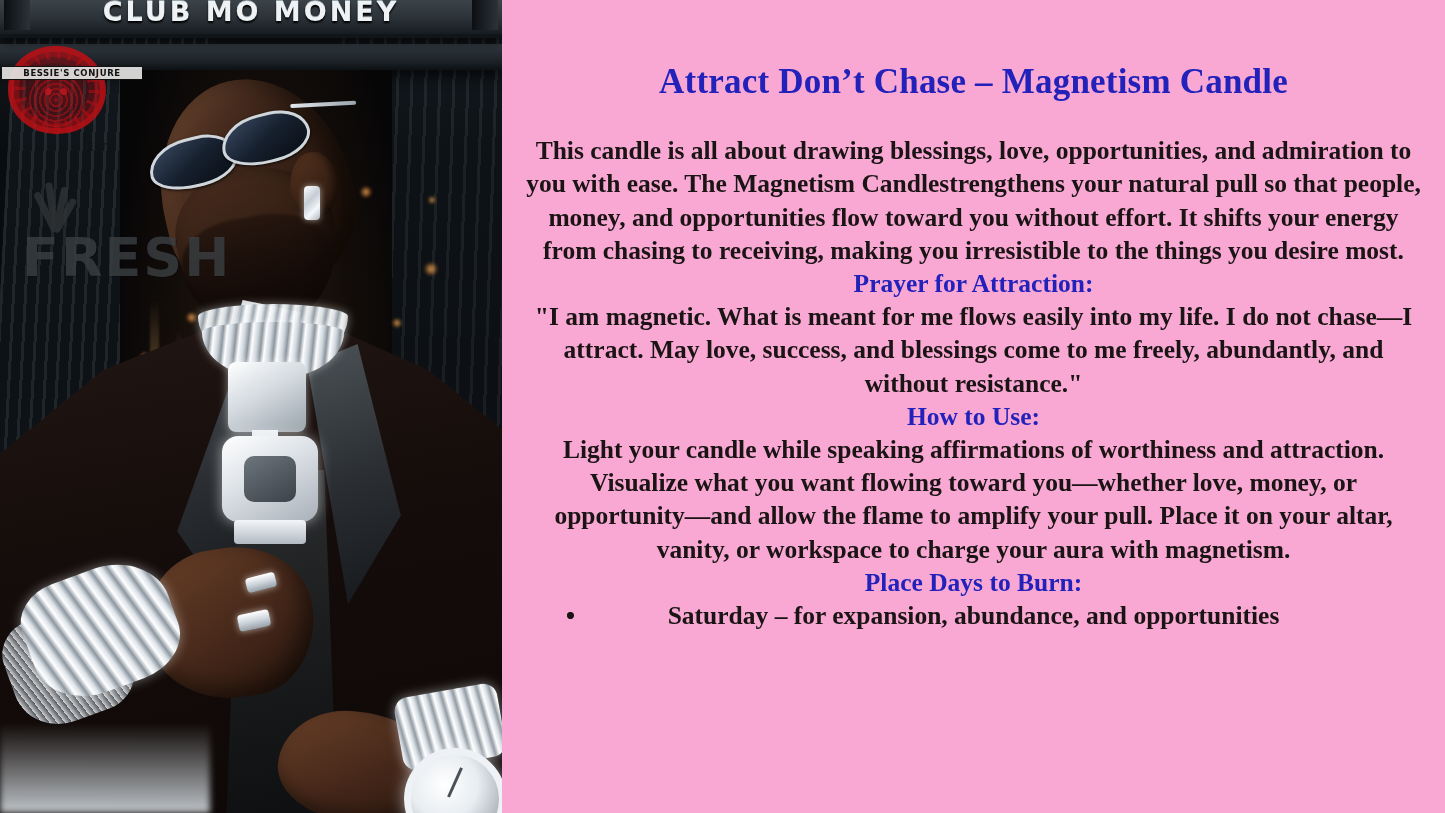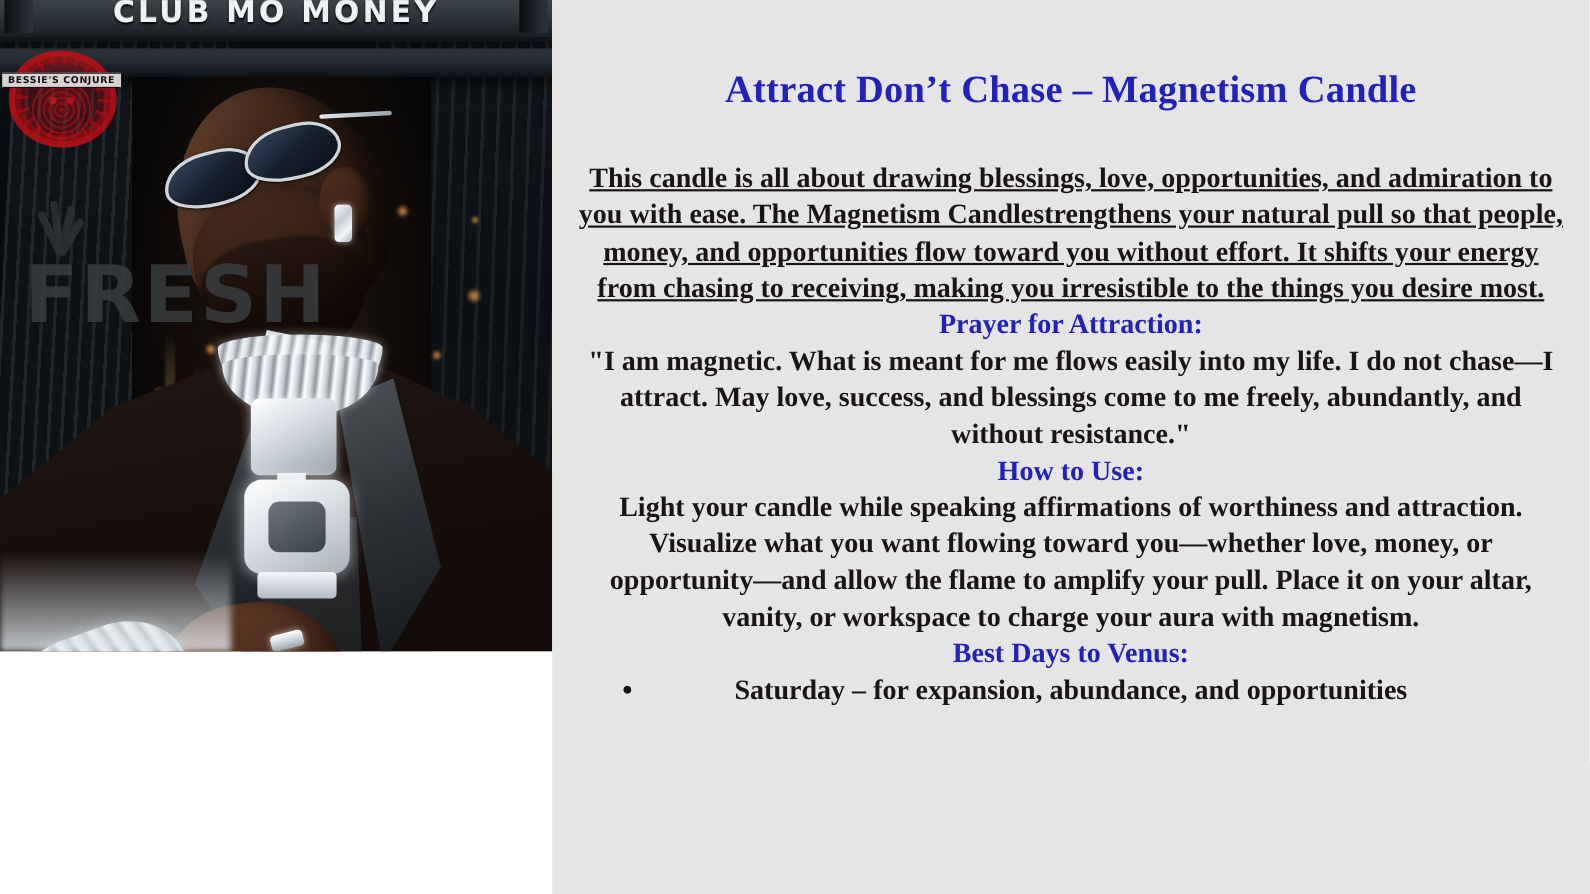--- a/index.html
+++ b/index.html
@@ -17,21 +17,21 @@
     height: 813px;
     background: #ffffff;
     display: flex;
     flex-direction: row;
   }
 
   
   .image-panel {
     position: relative;
     width: 502px;
-    height: 592px;
+    height: 813px;
     flex: 0 0 502px;
     overflow: hidden;
     background: #fdba74;
   }
   .photo {
     position: absolute;
     inset: 0;
     overflow: hidden;
   }
   
@@ -389,21 +389,21 @@
     width: 108px;
     background: rgba(246,246,244,.92);
     border-top: 1.5px solid #111;
     border-bottom: 1.5px solid #111;
     text-align: center;
     font-family: "DejaVu Sans", sans-serif;
     font-size: 8.5px;
     font-weight: bold;
     letter-spacing: .6px;
     color: #111;
-    padding: 1px 0;
+    padding: 1px 16px;
   }
   .wm-seal-kit {
     position: absolute;
     left: 0; right: 0; bottom: -2px;
     text-align: right;
     font-family: "DejaVu Sans", sans-serif;
     font-size: 11px;
     font-weight: bold;
     letter-spacing: 1px;
     color: rgba(20,20,20,.9);
@@ -426,32 +426,32 @@
     width: 7px;
     background: #2f3336;
     border-radius: 4px;
     transform-origin: bottom center;
   }
   .wm-fresh-text {
     position: absolute;
     left: 0; top: 40px;
     font-family: "DejaVu Sans", sans-serif;
     font-weight: bold;
-    font-size: 72px;
+    font-size: 54px;
     letter-spacing: 2px;
     color: #3a3e41;
     text-shadow: 1px 1px 0 rgba(0,0,0,.25);
   }
 
   
   .content {
     position: relative;
     flex: 1 1 auto;
     height: 813px;
-    background: #e5e5e5;
+    background: #f9a8d4;
     padding: 0;
   }
   .doc-title {
     margin: 0;
     padding: 62px 28px 0 28px;
     text-align: center;
     font-family: "Liberation Serif", "DejaVu Serif", serif;
     font-weight: bold;
     font-size: 35px;
     line-height: 1.15;
@@ -464,21 +464,21 @@
     font-family: "Liberation Serif", "DejaVu Serif", serif;
     font-weight: bold;
     font-size: 25.5px;
     line-height: 33.2px;
     color: #1a1414;
   }
   .para {
     margin: 0;
     padding: 0;
   }
-  .para.first { margin-top: 43px; text-decoration: underline; }
+  .para.first { margin-top: 32px; }
   .section-head {
     margin: 0;
     font-family: "Liberation Serif", "DejaVu Serif", serif;
     font-weight: bold;
     font-size: 25.5px;
     line-height: 33.2px;
     color: #2222bb;
     text-align: center;
   }
   .bullets {
@@ -602,21 +602,21 @@
         <div class="section-head">Prayer for Attraction:</div>
         <p class="para">"I am magnetic. What is meant for me flows easily into my life. I do not chase—I attract. May love, success, and blessings come to me freely, abundantly, and without resistance."</p>
       </div>
 
       <div>
         <div class="section-head">How to Use:</div>
         <p class="para">Light your candle while speaking affirmations of worthiness and attraction. Visualize what you want flowing toward you—whether love, money, or opportunity—and allow the flame to amplify your pull. Place it on your altar, vanity, or workspace to charge your aura with magnetism.</p>
       </div>
 
       <div>
-        <div class="section-head">Best Days to Venus:</div>
+        <div class="section-head">Place Days to Burn:</div>
         <ul class="bullets">
           <li>
             <span class="bullet-dot">•</span>
           </li>
           <li>
             <span class="bullet-dot">•</span>
             <span>Saturday – for expansion, abundance, and opportunities</span>
           </li>
         </ul>
       </div>

